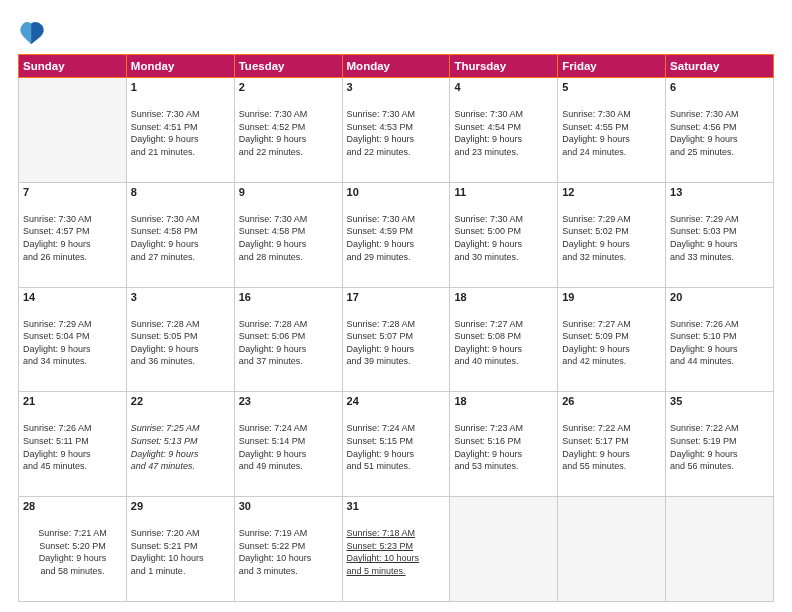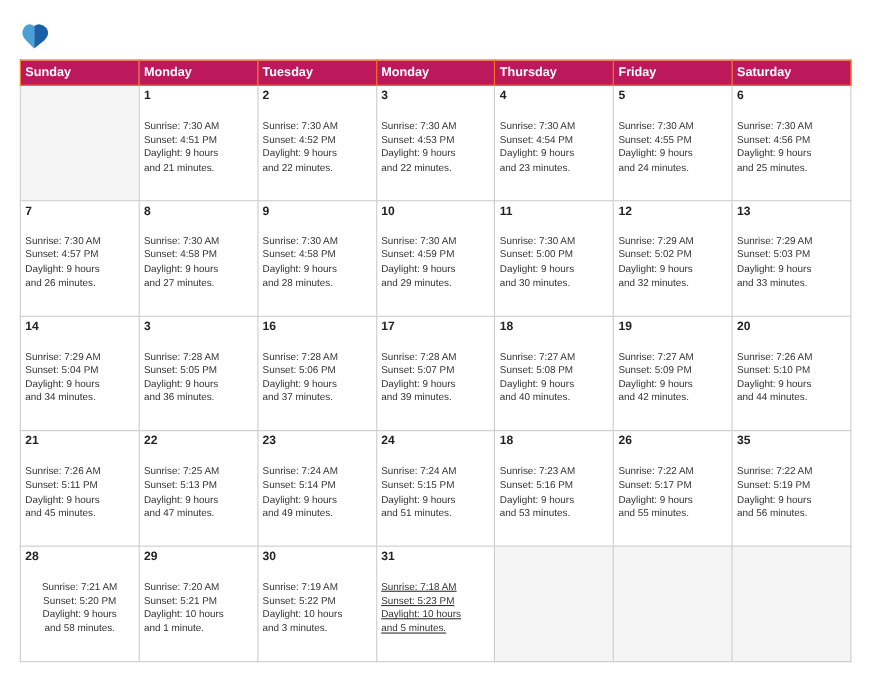--- a/index.html
+++ b/index.html
@@ -279,21 +279,21 @@
         <tr class="week-row">
           <td>
             <span class="day-num">21</span>
             <div class="day-info" style="white-space: pre-line;">Sunrise: 7:26 AM
 Sunset: 5:11 PM
 Daylight: 9 hours
 and 45 minutes.</div>
           </td>
           <td>
             <span class="day-num">22</span>
-            <div class="day-info" style="white-space: pre-line;">Sunrise: 7:25 AM
+            <div class="day-info" style="white-space: pre-line; font-style: italic;">Sunrise: 7:25 AM
 Sunset: 5:13 PM
 Daylight: 9 hours
 and 47 minutes.</div>
           </td>
           <td>
             <span class="day-num">23</span>
             <div class="day-info" style="white-space: pre-line;">Sunrise: 7:24 AM
 Sunset: 5:14 PM
 Daylight: 9 hours
 and 49 minutes.</div>

